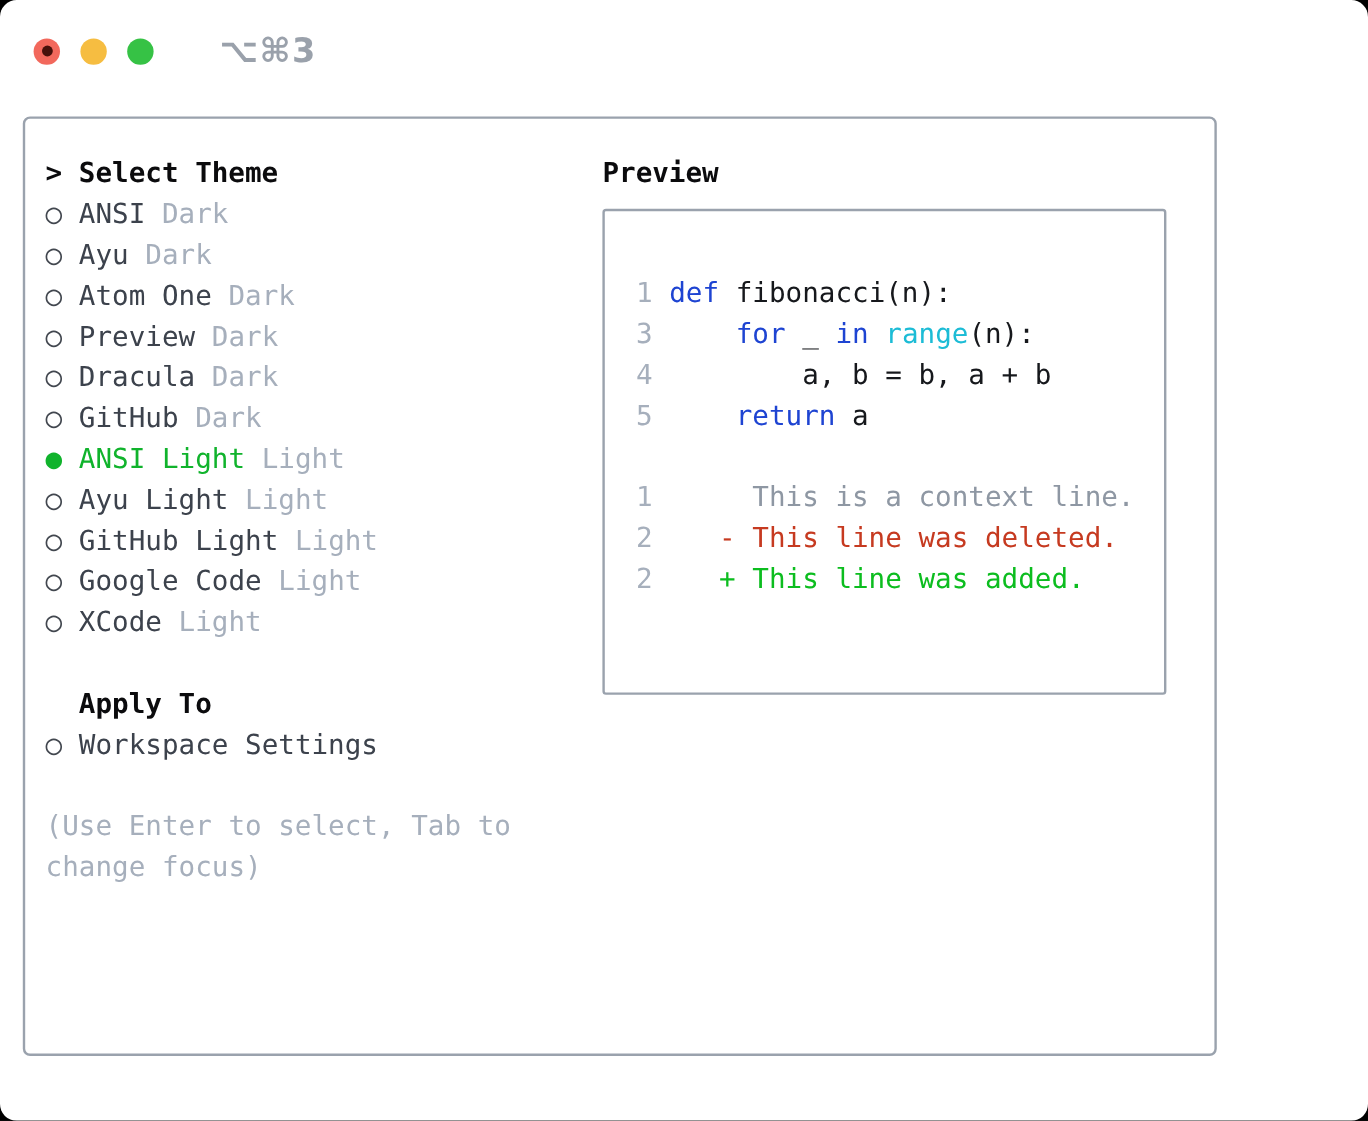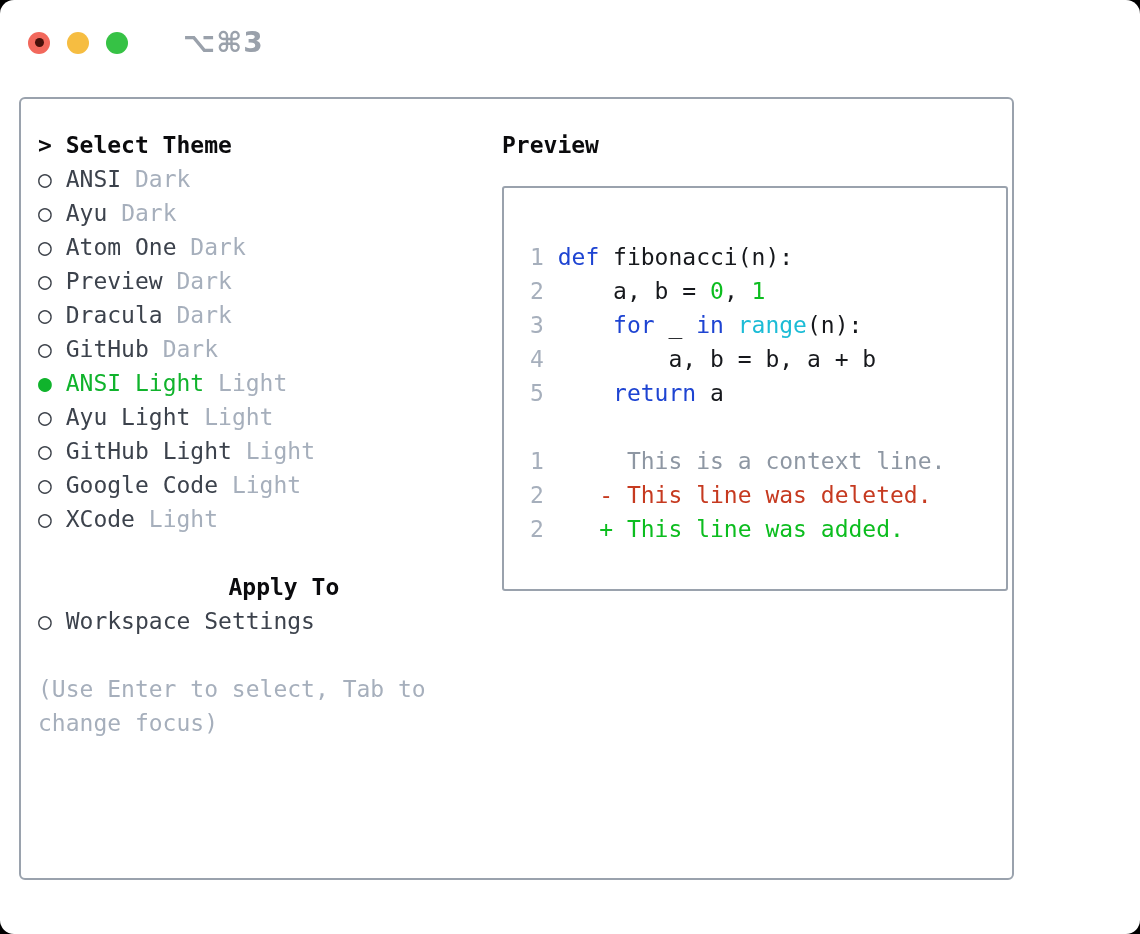--- a/index.html
+++ b/index.html
@@ -35,25 +35,25 @@
   .right-col{flex:1;font-size:23px;line-height:34px;}
   .row{height:34px;white-space:pre;}
   .blank{height:34px;}
   .heading{height:34px;font-weight:bold;color:var(--heading-fg);}
   .caret{display:inline-block;width:2ch;font-weight:bold;color:var(--heading-fg);}
   .marker{color:#42474f;}
   .theme-item .name{color:var(--item-fg);}
   .theme-item.selected .name,.theme-item.selected .marker{color:var(--ui-green);}
   .apply-item.selected .name,.apply-item.selected .marker{color:var(--ui-green);}
   .tag{color:var(--muted-gray);}
-  .apply-heading{height:34px;font-weight:bold;color:var(--heading-fg);padding-left:2ch;text-align:center;}
+  .apply-heading{height:34px;font-weight:bold;color:var(--heading-fg);padding-left:2ch;}
   .help .row{color:var(--muted-gray);}
   
   .preview-heading{height:34px;font-weight:bold;color:var(--heading-fg);}
-  .preview-box{margin-top:24px;width:506px;height:405px;
+  .preview-box{margin-top:12px;width:470px;height:405px;
                border:2px solid var(--border-gray);border-radius:3px;
                padding:52px 0 0 26px;overflow:hidden;}
   .code-line{height:34px;white-space:pre;font-size:23px;line-height:34px;}
   .ln{display:inline-block;width:2ch;color:var(--muted-gray);}
   .tok-kw{color:var(--keyword-blue);}
   .tok-num{color:var(--diff-green);}
   .tok-fn{color:var(--builtin-cyan);}
   .tok-tx{color:var(--code-fg);}
   .tok-ctx{color:var(--context-gray);text-align:center;}
   .tok-del{color:var(--diff-red);}
@@ -106,21 +106,20 @@
         <div class="help" id="help-lines">
             <div class="row">(Use Enter to select, Tab to</div>
             <div class="row">change focus)</div>
           </div>
       </div>
 
       <div class="right-col">
         <div class="preview-heading">Preview</div>
         <div class="preview-box" id="preview-box">
             <div class="code-line"><span class="ln">1</span><span class="tok-kw">def</span><span class="tok-tx"> fibonacci(n):</span></div>
-            <div class="code-line"><span class="ln">2</span><span class="tok-tx">    a, b = </span><span class="tok-num">0</span><span class="tok-tx">, </span><span class="tok-num">1</span></div>
             <div class="code-line"><span class="ln">3</span><span class="tok-tx">    </span><span class="tok-kw">for</span><span class="tok-tx"> _ </span><span class="tok-kw">in</span><span class="tok-tx"> </span><span class="tok-fn">range</span><span class="tok-tx">(n):</span></div>
             <div class="code-line"><span class="ln">4</span><span class="tok-tx">        a, b = b, a + b</span></div>
             <div class="code-line"><span class="ln">5</span><span class="tok-tx">    </span><span class="tok-kw">return</span><span class="tok-tx"> a</span></div>
             <div class="code-line"><span class="ln"></span></div>
             <div class="code-line"><span class="ln">1</span><span class="tok-ctx">     This is a context line.</span></div>
             <div class="code-line"><span class="ln">2</span><span class="tok-del">   - This line was deleted.</span></div>
             <div class="code-line"><span class="ln">2</span><span class="tok-add">   + This line was added.</span></div>
           </div>
       </div>
 

